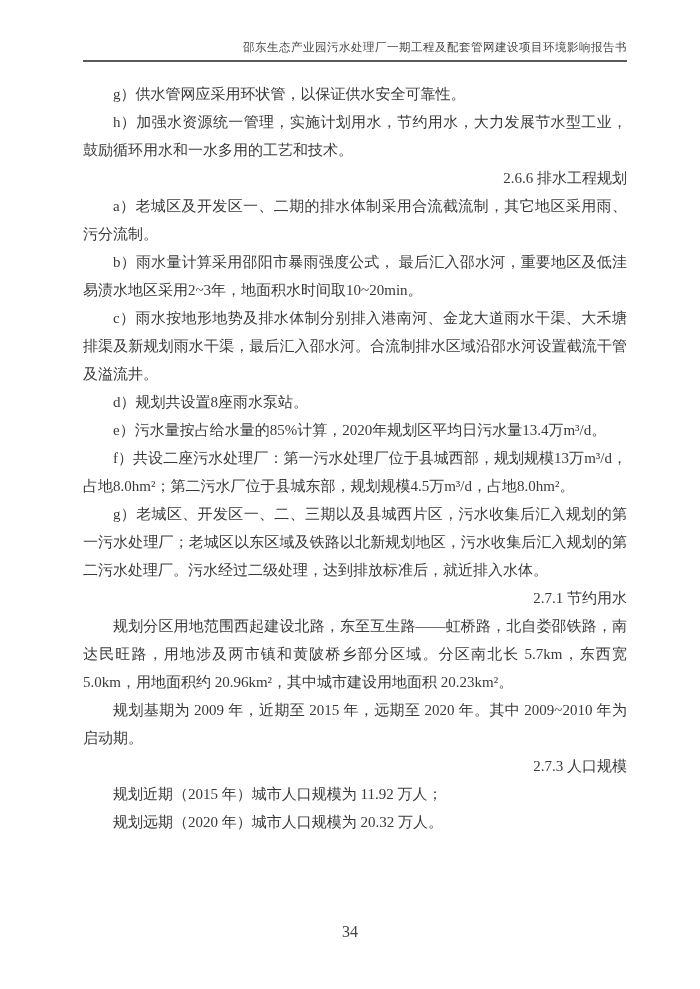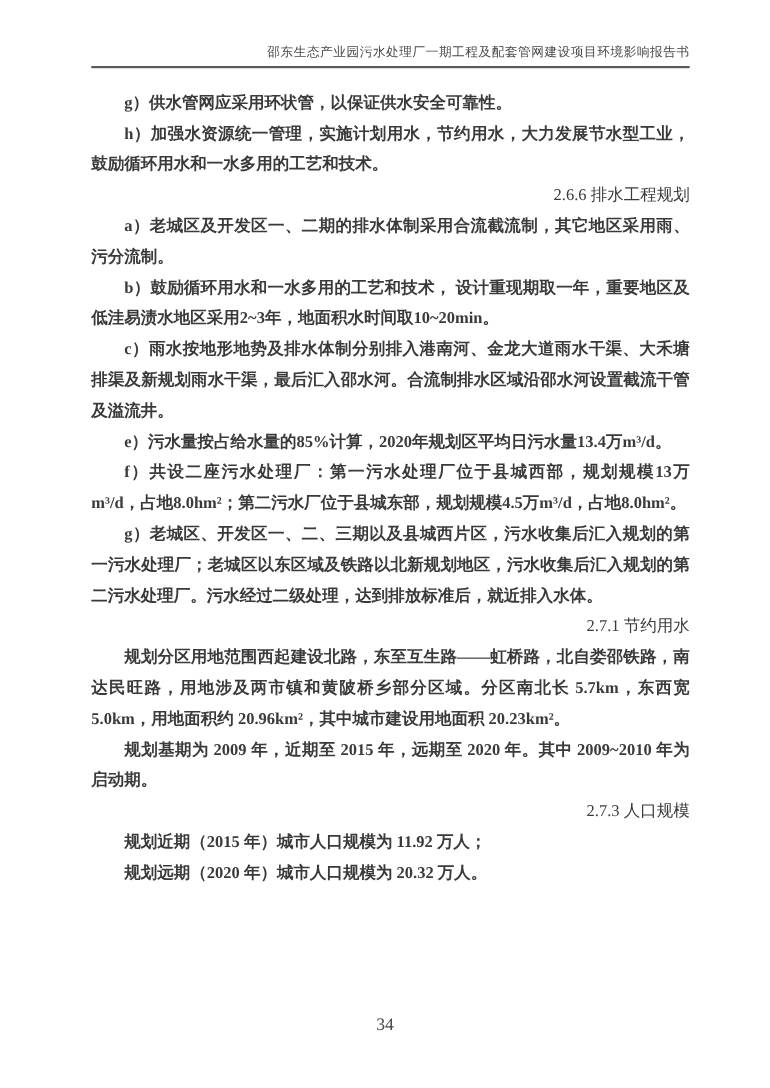--- a/index.html
+++ b/index.html
@@ -37,21 +37,20 @@
     font-size: 15px;
     line-height: 28px;
   }
   .content p {
     margin: 0;
     padding: 0;
   }
   .body-para {
     text-indent: 2em;
     text-align: justify;
-    font-weight: bold;
   }
   .heading {
     text-indent: 0;
     text-align: right;
   }
   .heading-bold {
     font-weight: bold;
   }
   .page-number {
     position: absolute;
@@ -70,22 +69,23 @@
 
   <div class="header">
     <span>邵东生态产业园污水处理厂一期工程及配套管网建设项目环境影响报告书</span>
   </div>
 
   <div class="content">
     <p class="body-para">g）供水管网应采用环状管，以保证供水安全可靠性。</p>
     <p class="body-para">h）加强水资源统一管理，实施计划用水，节约用水，大力发展节水型工业，鼓励循环用水和一水多用的工艺和技术。</p>
     <p class="heading">2.6.6  排水工程规划</p>
     <p class="body-para">a）老城区及开发区一、二期的排水体制采用合流截流制，其它地区采用雨、污分流制。</p>
-    <p class="body-para">b）鼓励循环用水和一水多用的工艺和技术， 设计重现期取一年，重要地区及低洼易渍水地区采用2~3年，地面积水时间取10~20min。</p>
+    <p class="body-para">b）雨水量计算采用邵阳市暴雨强度公式， 最后汇入邵水河，重要地区及低洼易渍水地区采用2~3年，地面积水时间取10~20min。</p>
     <p class="body-para">c）雨水按地形地势及排水体制分别排入港南河、金龙大道雨水干渠、大禾塘排渠及新规划雨水干渠，最后汇入邵水河。合流制排水区域沿邵水河设置截流干管及溢流井。</p>
+    <p class="body-para">d）规划共设置8座雨水泵站。</p>
     <p class="body-para">e）污水量按占给水量的85%计算，2020年规划区平均日污水量13.4万m³/d。</p>
     <p class="body-para">f）共设二座污水处理厂：第一污水处理厂位于县城西部，规划规模13万m³/d，占地8.0hm²；第二污水厂位于县城东部，规划规模4.5万m³/d，占地8.0hm²。</p>
     <p class="body-para">g）老城区、开发区一、二、三期以及县城西片区，污水收集后汇入规划的第一污水处理厂；老城区以东区域及铁路以北新规划地区，污水收集后汇入规划的第二污水处理厂。污水经过二级处理，达到排放标准后，就近排入水体。</p>
     <p class="heading">2.7.1  节约用水</p>
     <p class="body-para">规划分区用地范围西起建设北路，东至互生路——虹桥路，北自娄邵铁路，南达民旺路，用地涉及两市镇和黄陂桥乡部分区域。分区南北长 5.7km，东西宽 5.0km，用地面积约 20.96km²，其中城市建设用地面积 20.23km²。</p>
     <p class="body-para">规划基期为 2009 年，近期至 2015 年，远期至 2020 年。其中 2009~2010 年为启动期。</p>
     <p class="heading">2.7.3  人口规模</p>
     <p class="body-para">规划近期（2015 年）城市人口规模为 11.92 万人；</p>
     <p class="body-para">规划远期（2020 年）城市人口规模为 20.32 万人。</p>
   </div>

